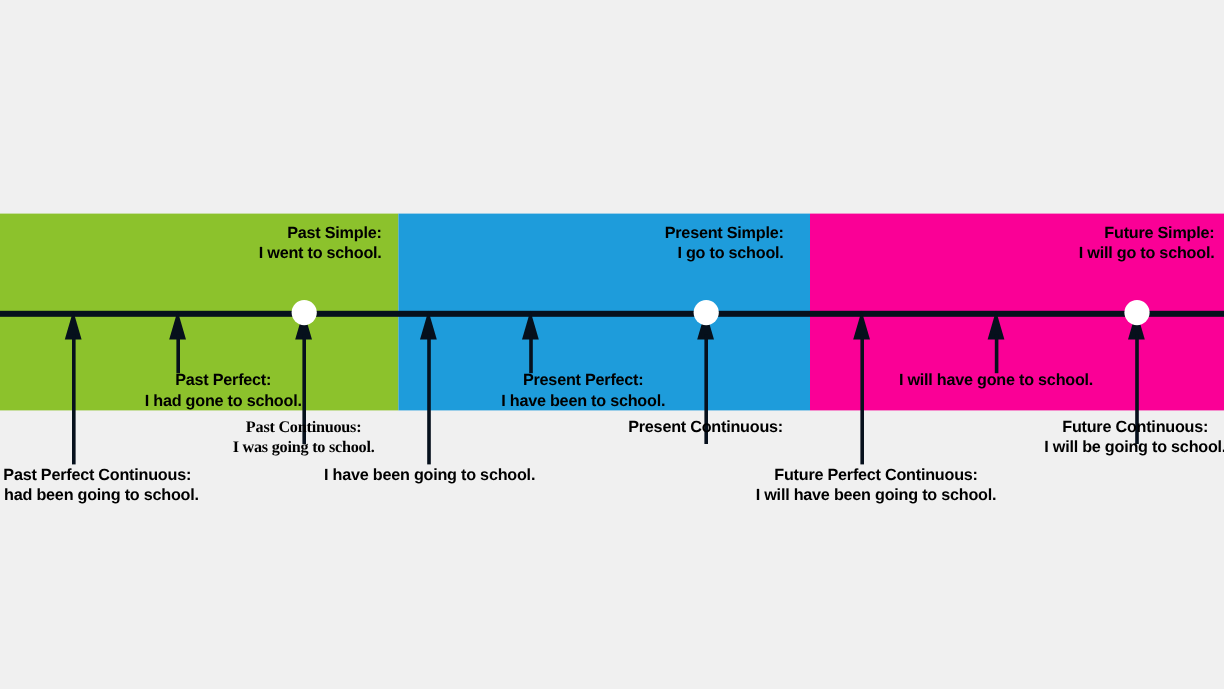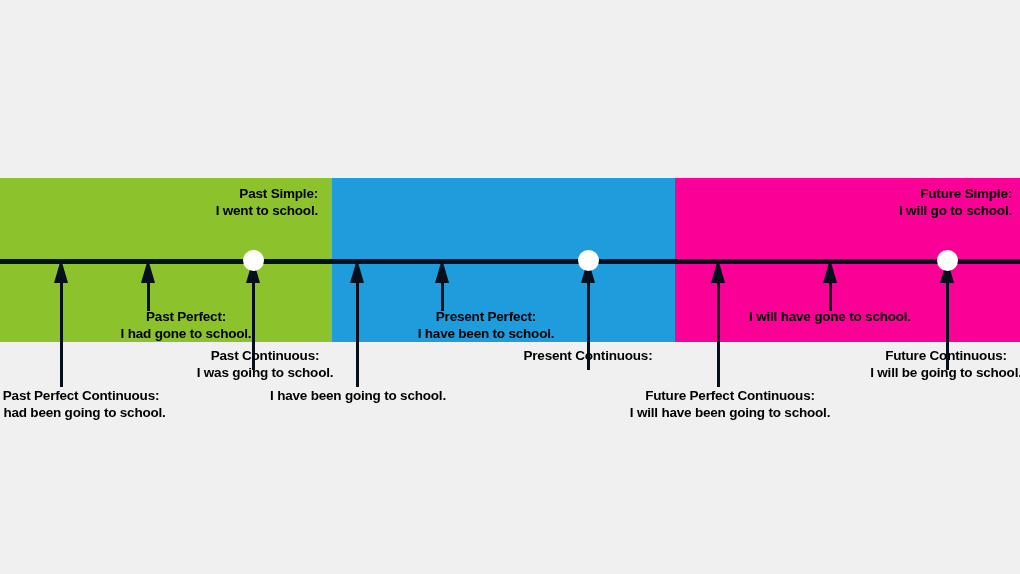--- a/index.html
+++ b/index.html
@@ -119,21 +119,21 @@
   <div class="label align-right" style="left:118px; top:185px; width:200px;">
     <span class="ttl">Past Simple:</span>
     <span class="ex">I went to school.</span>
   </div>
 
   <div class="label align-center" style="left:56px; top:308px; width:260px;">
     <span class="ttl">Past Perfect:</span>
     <span class="ex">I had gone to school.</span>
   </div>
 
-  <div class="label align-center" style="left:167px; top:347px; width:196px;">
+  <div class="label align-center" style="left:155px; top:347px; width:196px;font-family:Liberation Serif, serif;">
     <span class="ttl">Past Continuous:</span>
     <span class="ex">I was going to school.</span>
   </div>
 
   <div class="label align-center" style="left:-38px; top:387px; width:238px;">
     <span class="ttl">Past Perfect Continuous:</span>
     <span class="ex">I had been going to school.</span>
   </div>
 
   <div class="arrow" style="left:357px; top:259px; height:128px;">
@@ -146,20 +146,24 @@
     <div class="stem" style="height: 32px; background: rgb(6, 16, 28);"></div>
   </div>
 
   <div class="arrow" style="left:588px; top:259px; height:111px;">
     <div class="head" style="border-bottom-color: rgb(6, 16, 28);"></div>
     <div class="stem" style="height: 91px; background: rgb(6, 16, 28);"></div>
   </div>
 
   <div class="era-dot" style="left:578px; top:250px;"></div>
 
+  <div class="label align-right" style="left:453px; top:185px; width:200px;">
+    <span class="ttl">Present Simple:</span>
+    <span class="ex">I go to school.</span>
+  </div>
 
   <div class="label align-center" style="left:346px; top:308px; width:280px;">
     <span class="ttl">Present Perfect:</span>
     <span class="ex">I have been to school.</span>
   </div>
 
   <div class="label align-center" style="left:490px; top:347px; width:196px;">
     <span class="ttl">Present Continuous:</span>
   </div>
 

